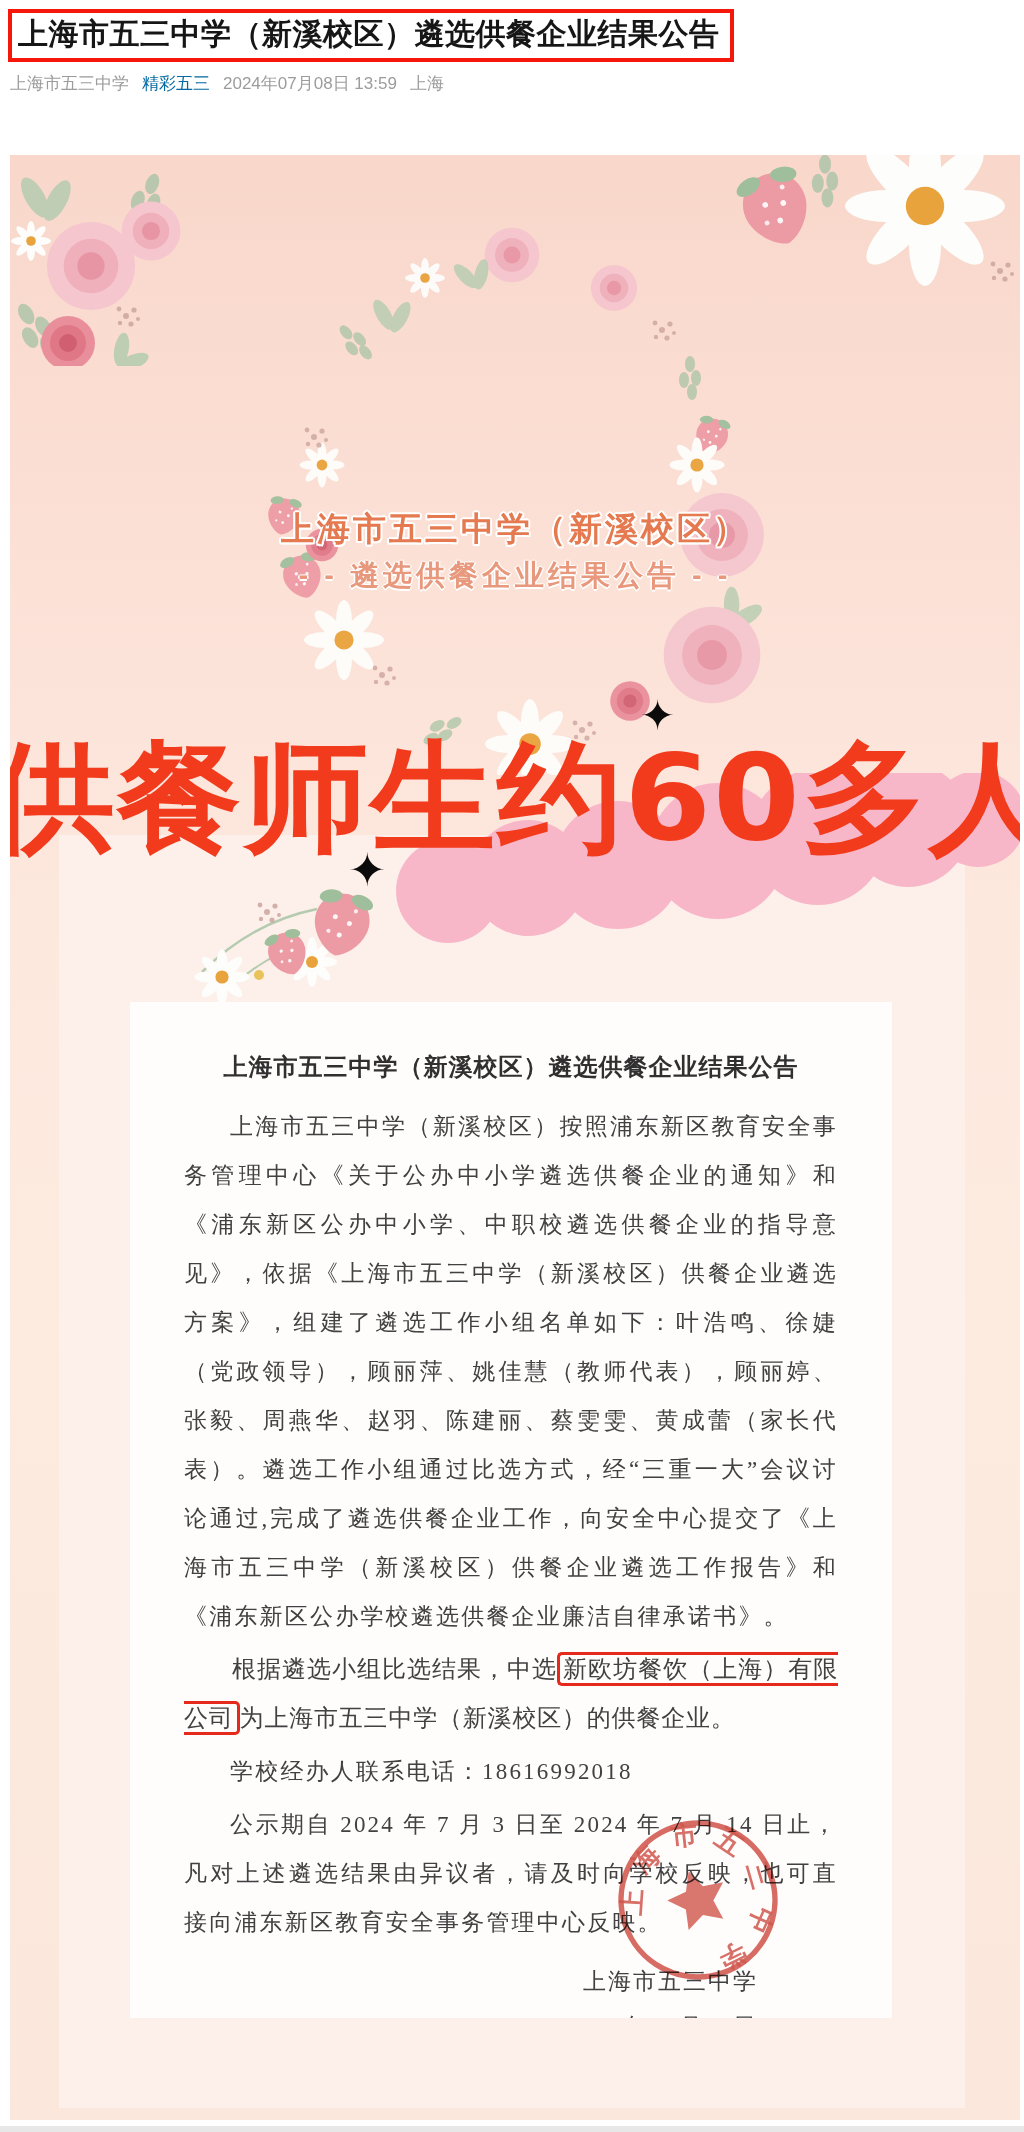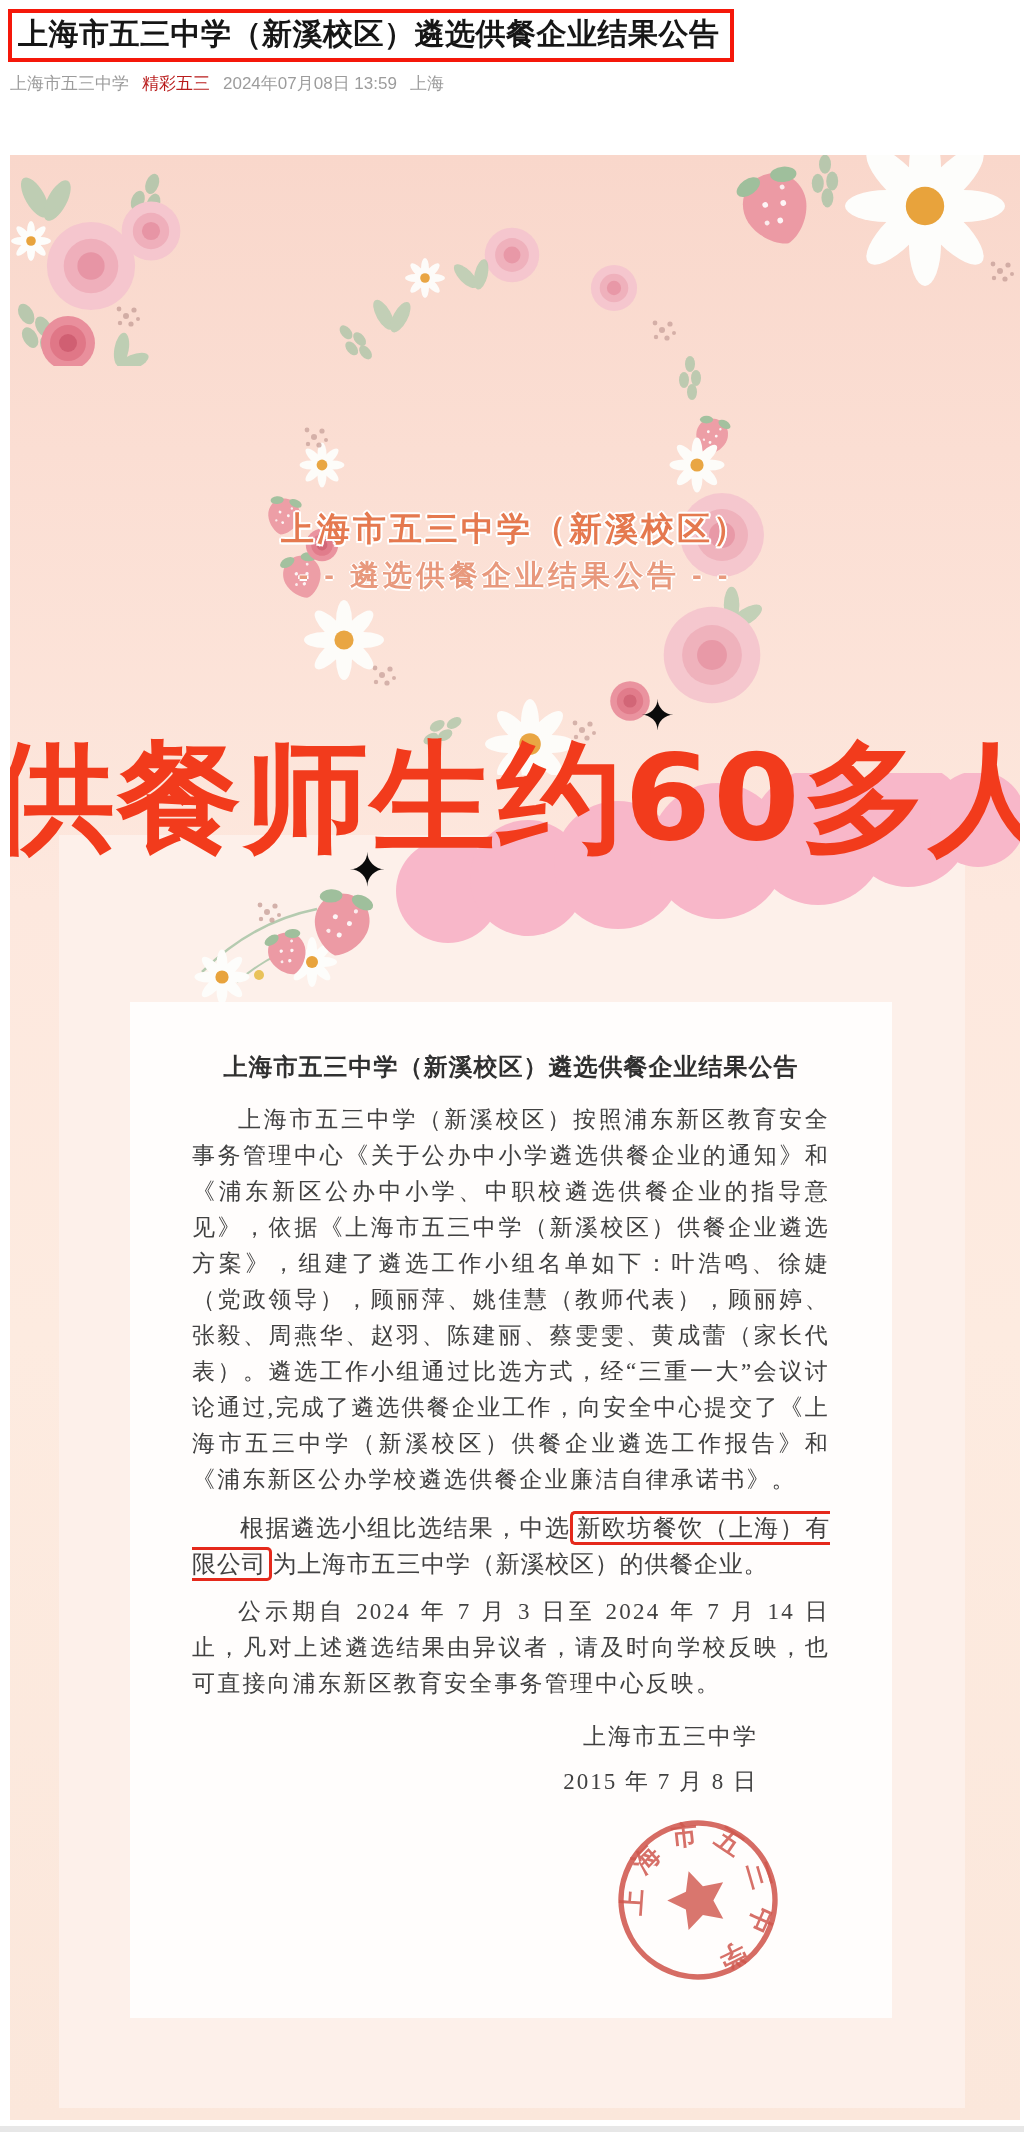--- a/index.html
+++ b/index.html
@@ -5,21 +5,21 @@
   html,body{margin:0;padding:0;background:#ffffff;}
   .page{position:relative;width:1024px;height:2132px;overflow:hidden;background:#ffffff;
         font-family:"Liberation Sans","DejaVu Sans",sans-serif;}
 
   
   .header{position:absolute;left:0;top:0;width:1024px;}
   .title-box{display:inline-block;margin:9px 0 0 8px;border:4px solid #f5180a;
              padding:1px 10px 4px 6px;font-size:30px;font-weight:bold;color:#161616;
              line-height:1.32;letter-spacing:.5px;}
   .meta{margin:10px 0 0 10px;font-size:17px;color:#9c9c9c;display:flex;gap:13px;align-items:center;}
-  .meta a{color:#b91c1c;text-decoration:none;font-weight:500;cursor:pointer;}
+  .meta a{color:#0369a1;text-decoration:none;font-weight:500;cursor:pointer;}
 
   
   .banner{position:absolute;left:10px;top:155px;width:1010px;height:1965px;overflow:hidden;
           background:linear-gradient(180deg,#f9d7cb 0%,#fbded3 15%,#fde8de 38%,#fdebe0 60%,#fbe7db 100%);}
   .banner svg{display:block;}
   .abs{position:absolute;}
 
   .wreath-text{position:absolute;left:0;right:0;top:352px;text-align:center;z-index:2;}
   .wl1{font-size:33px;font-weight:800;letter-spacing:3px;color:#e5794f;
        text-shadow:2px 0 0 #fff,-2px 0 0 #fff,0 2px 0 #fff,0 -2px 0 #fff,
@@ -36,21 +36,21 @@
             font-size:120px;line-height:.98;font-weight:900;color:#f23b1c;letter-spacing:2px;
             transform:scaleX(1.04);transform-origin:center;
             font-family:"DejaVu Sans","Liberation Sans",sans-serif;}
 
   
   .paper{position:absolute;left:49px;top:680px;width:906px;height:1273px;background:#fdf0ea;z-index:1;}
   .doc{position:absolute;left:71px;top:167px;width:762px;height:1016px;background:#fffdfc;
        overflow:hidden;padding:50px 50px 0 50px;box-sizing:border-box;
        font-family:"Liberation Serif","DejaVu Serif",serif;color:#414141;}
   .doc h2{margin:0 0 20px 0;text-align:center;font-size:24px;font-weight:bold;color:#303030;letter-spacing:1px;line-height:30px;}
-  .doc p{margin:12px;font-size:23px;letter-spacing:2.2px;line-height:36px;text-align:justify;text-indent:2em;}
+  .doc p{margin:4px;font-size:23px;letter-spacing:2.2px;line-height:49px;text-align:justify;text-indent:2em;}
   .doc p.tight{font-size:24px;letter-spacing:.8px;}
   .redbox{border:3px solid #e5291b;border-radius:5px;padding:1px 3px;}
   .sig{font-size:23px;letter-spacing:2px;line-height:45px;text-align:right;padding-right:84px;}
   .sig.first{margin-top:12px;}
   .stamp{position:absolute;left:482px;top:812px;width:172px;height:172px;z-index:2;
          mix-blend-mode:multiply;opacity:.92;transform:rotate(-18deg);}
 
   .bottom-strip{position:absolute;left:0;top:2120px;width:1024px;height:12px;background:#ffffff;}
   .bottom-line{position:absolute;left:0;top:2126px;width:1024px;height:6px;background:#e7e7e7;}
 </style>
@@ -208,20 +208,21 @@
         <use href="#strawb" transform="translate(110,75) scale(1.3) rotate(-18)"></use>
         <use href="#strawb" transform="translate(165,45) scale(1.9) rotate(12)"></use>
         <use href="#dots" transform="translate(90,35)"></use>
         <circle cx="82" cy="98" r="5" fill="#e9c25a"></circle>
       </svg>
 
       <div class="doc">
         <h2>上海市五三中学（新溪校区）遴选供餐企业结果公告</h2>
         <p>上海市五三中学（新溪校区）按照浦东新区教育安全事务管理中心《关于公办中小学遴选供餐企业的通知》和《浦东新区公办中小学、中职校遴选供餐企业的指导意见》，依据《上海市五三中学（新溪校区）供餐企业遴选方案》，组建了遴选工作小组名单如下：叶浩鸣、徐婕（党政领导），顾丽萍、姚佳慧（教师代表），顾丽婷、张毅、周燕华、赵羽、陈建丽、蔡雯雯、黄成蕾（家长代表）。遴选工作小组通过比选方式，经“三重一大”会议讨论通过,完成了遴选供餐企业工作，向安全中心提交了《上海市五三中学（新溪校区）供餐企业遴选工作报告》和《浦东新区公办学校遴选供餐企业廉洁自律承诺书》。</p>
         <p class="tight"><span>根据遴选小组比选结果，中选</span><span class="redbox">新欧坊餐饮（上海）有限公司</span><span>为上海市五三中学（新溪校区）的供餐企业。</span></p>
+        <p>学校经办人联系电话：18616992018</p>
         <p>公示期自 2024 年 7 月 3 日至 2024 年 7 月 14 日止，凡对上述遴选结果由异议者，请及时向学校反映，也可直接向浦东新区教育安全事务管理中心反映。</p>
         <div class="sig first">上海市五三中学</div>
         <div class="sig">2015 年 7 月 8 日</div>
 
         <svg class="stamp" viewBox="0 0 170 170">
           <circle cx="85" cy="85" r="76" fill="none" stroke="#cc4a40" stroke-width="5.5" opacity=".88"></circle>
           <path id="sealArc" d="M 29,85 A 56,56 0 1 1 141,85 A 56,56 0 1 1 29,85" fill="none"></path>
           <text font-size="26" font-weight="bold" fill="#cc4a40" opacity=".85" letter-spacing="13" font-family="Liberation Serif, DejaVu Serif, serif">
             <textPath href="#sealArc" startOffset="2">上海市五三中学</textPath>
           </text>

